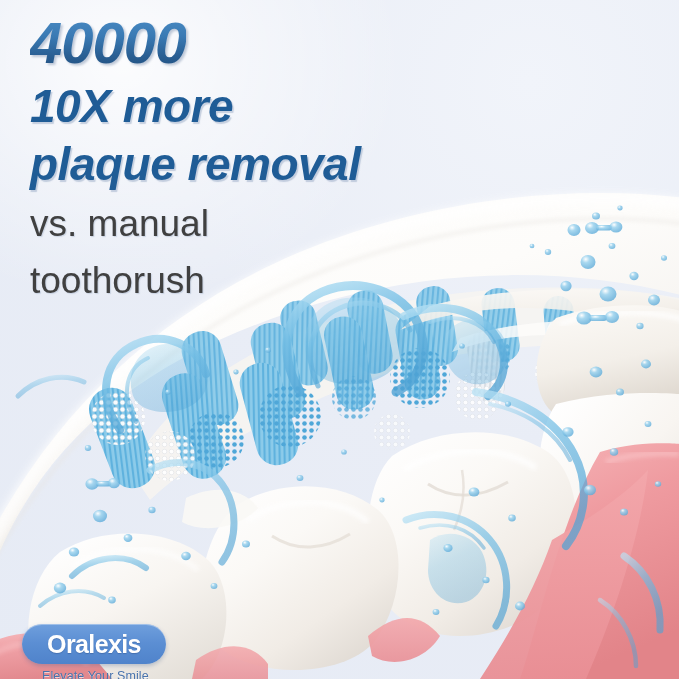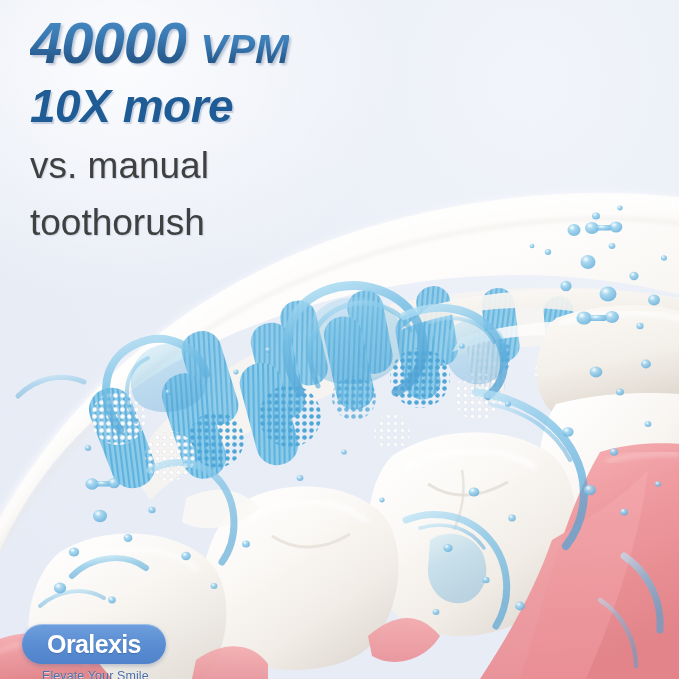--- a/index.html
+++ b/index.html
@@ -27,21 +27,21 @@
   
   .art{ position:absolute; inset:0; }
   .art svg{ display:block; width:679px; height:679px; }
 
   
   .copy{
     position:absolute; left:30px; top:14px; z-index:40;
     pointer-events:none;
   }
   .line-vpm{
-    display:flex; align-items:baseline; gap:14px;
+    display:flex; align-items:baseline; gap:26px;
     height:62px;
   }
   .t-40000, .t-vpm{
     font-weight:bold; font-style:italic;
     line-height:1;
     background:linear-gradient(180deg,#4b8cc4 0%,#3a7ab4 38%,#2a5f93 72%,#1f4d7c 100%);
     -webkit-background-clip:text; background-clip:text;
     -webkit-text-fill-color:transparent; color:transparent;
     filter:drop-shadow(2px 2px 1px rgba(120,140,170,.45));
     letter-spacing:-1px;
@@ -394,23 +394,23 @@
       <ellipse cx="168" cy="392" rx="2.8" ry="2.6"></ellipse>
       <ellipse cx="88" cy="448" rx="3.2" ry="3"></ellipse>
       <ellipse cx="532" cy="246" rx="2.4" ry="2.2"></ellipse>
     </g>
   </svg>
   </div>
 
   <div class="copy">
     <div class="line-vpm">
       <span class="t-40000">40000</span>
-      <span class="t-vpm">VPM</span>
     </div>
     <div class="t-big">10X more</div>
+    <div class="t-big">plaque removal</div>
     <div class="t-sub">vs. manual</div>
     <div class="t-sub">toothorush</div>
   </div>
 
   <div class="logo">
     <div class="logo-pill">
       <span class="logo-word">Oralexis</span>
     </div>
     <div class="logo-tag">Elevate Your Smile Today</div>
   </div>

